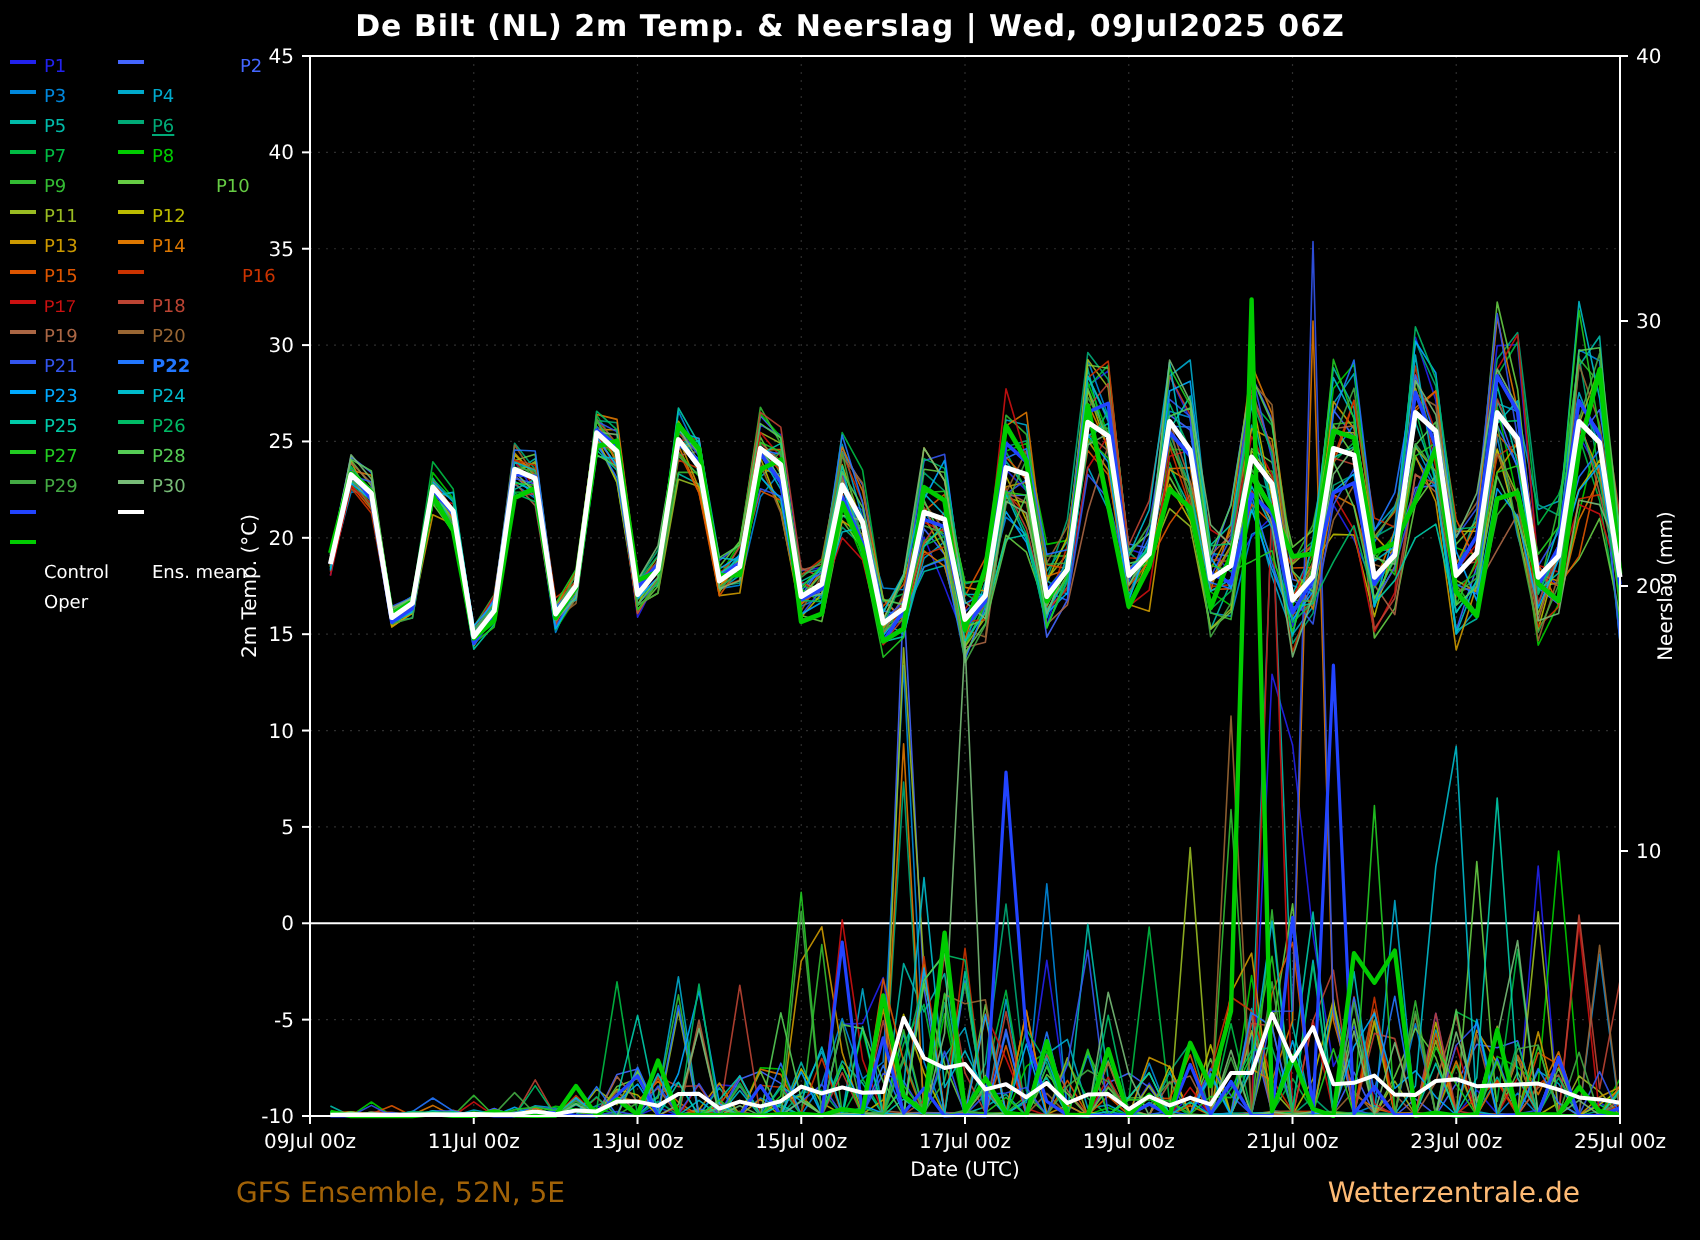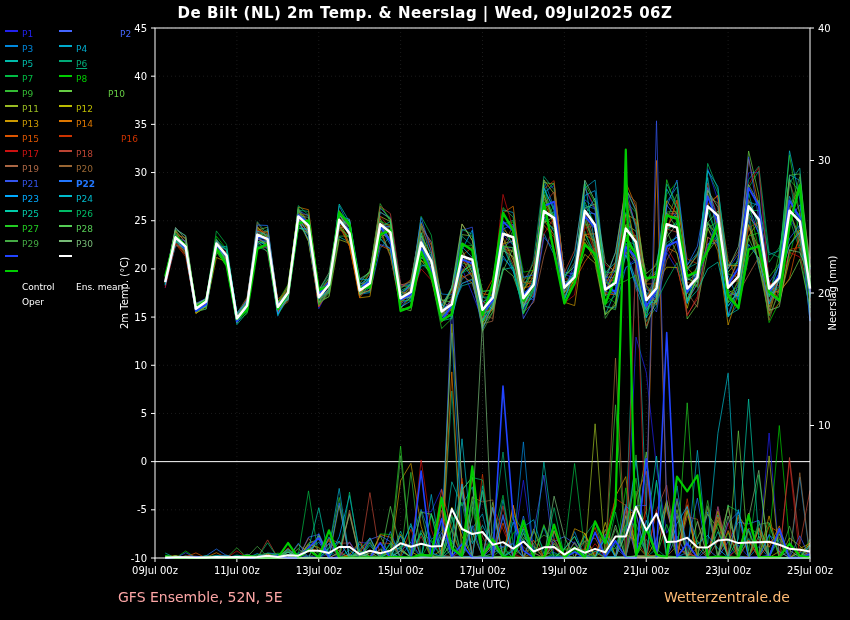--- a/index.html
+++ b/index.html
@@ -5,21 +5,21 @@
   html,body{margin:0;padding:0;background:#000;}
   body{position:relative;width:850px;height:620px;overflow:hidden;font-family:"DejaVu Sans",sans-serif;}
   .title{position:absolute;top:4px;left:0;width:850px;text-align:center;color:#fff;font-weight:bold;font-size:15px;letter-spacing:0.5px;}
   #legend{position:absolute;left:5px;top:30px;display:grid;grid-template-columns:54px 54px;grid-auto-rows:15px;}
   .legend-item{display:flex;align-items:flex-start;gap:4px;height:15px;}
   .swatch{display:inline-block;width:13px;height:2px;flex:0 0 13px;}
   .legend-label{font-size:9px;line-height:1;white-space:nowrap;}
   .legend-label.special{color:#fff;margin-top:28px;}
   svg{position:absolute;left:0;top:0;}
   svg text{font-family:"DejaVu Sans",sans-serif;}
-  .footer-left{position:absolute;left:118px;top:589px;color:#fca5a5;font-size:14px;}
+  .footer-left{position:absolute;left:118px;top:589px;color:#a16207;font-size:14px;}
   .footer-right{position:absolute;right:60px;top:589px;color:#fdba74;font-size:14px;}
 </style>
 </head>
 <body>
 
 <div class="title">De Bilt  (NL)  2m Temp. &amp; Neerslag | Wed, 09Jul2025 06Z</div>
 
 <div id="legend">
     <div class="legend-item">
       <span class="swatch" style="background: rgb(34, 34, 238);"></span>
@@ -80,21 +80,21 @@
     <div class="legend-item">
       <span class="swatch" style="background: rgb(221, 85, 0);"></span>
       <span class="legend-label" style="color: rgb(221, 85, 0);">P15</span>
     </div>
     <div class="legend-item">
       <span class="swatch" style="background: rgb(204, 51, 0);"></span>
       <span class="legend-label" style="color: rgb(204, 51, 0); padding-left: 45px;">P16</span>
     </div>
     <div class="legend-item">
       <span class="swatch" style="background: rgb(204, 17, 17);"></span>
-      <span class="legend-label" style="color: rgb(204, 17, 17);">P17</span>
+      <span class="legend-label" style="color: rgb(204, 17, 17); font-family: Liberation Mono, monospace;">P17</span>
     </div>
     <div class="legend-item">
       <span class="swatch" style="background: rgb(187, 68, 51);"></span>
       <span class="legend-label" style="color: rgb(187, 68, 51);">P18</span>
     </div>
     <div class="legend-item">
       <span class="swatch" style="background: rgb(170, 102, 68);"></span>
       <span class="legend-label" style="color: rgb(170, 102, 68);">P19</span>
     </div>
     <div class="legend-item">

